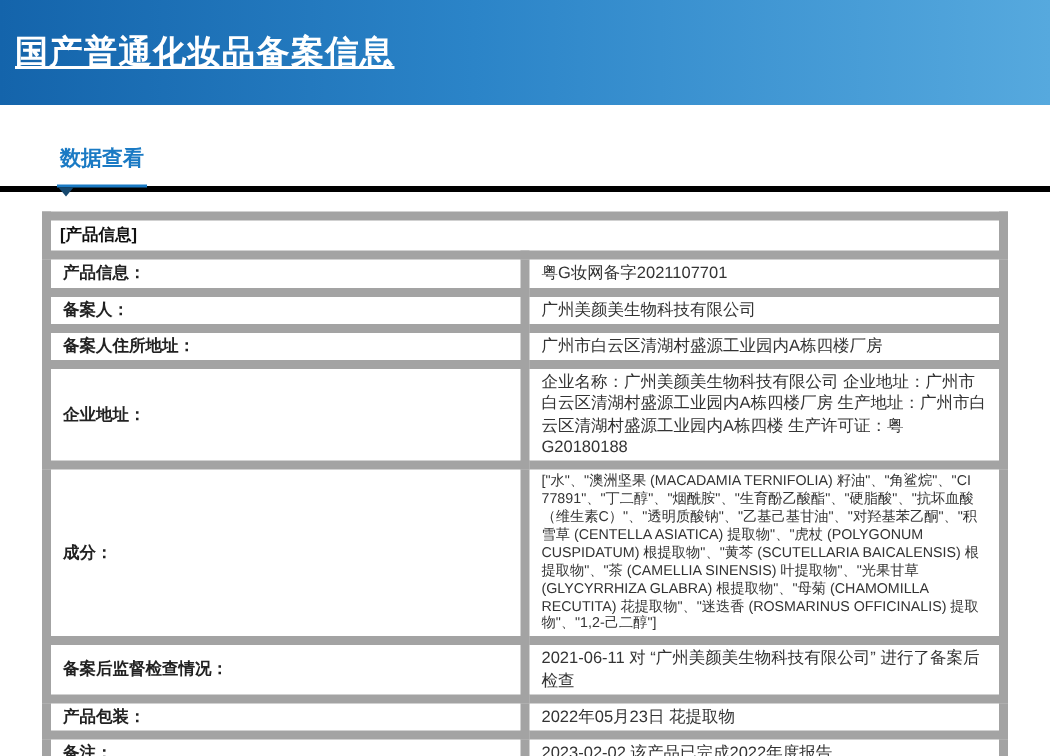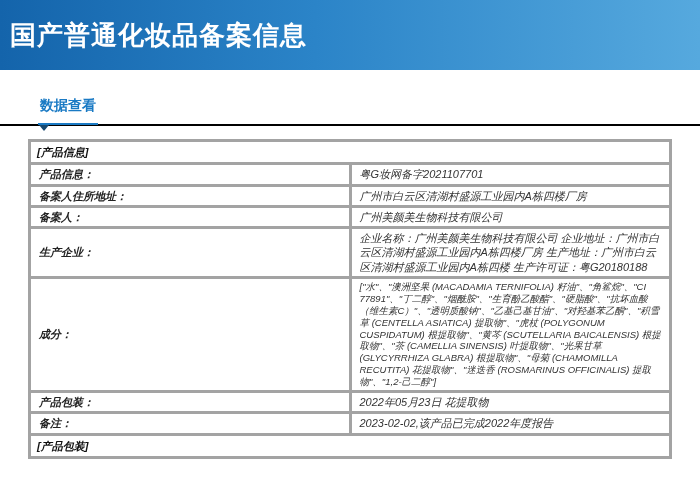--- a/index.html
+++ b/index.html
@@ -8,50 +8,50 @@
     background: #fff;
     font-family: "Liberation Sans", "DejaVu Sans", sans-serif;
   }
   
   .banner {
     height: 70px;
     background: linear-gradient(90deg, #1464ab 0%, #2b84c8 45%, #56a9de 100%);
     display: flex; align-items: center;
   }
   .banner-title {
-    color: #fff; font-size: 26px; font-weight: bold;
-    padding-left: 10px; letter-spacing: 1px;
+    color: #fff; font-size: 22px; font-weight: bold;
+    padding-left: 10px; letter-spacing: 1px; text-decoration: underline;
   }
   
   .tabbar {
     margin-top: 22px; padding-left: 38px;
-    border-bottom: 2px solid #000000;
+    border-bottom: 4px solid #000000;
     display: flex; align-items: flex-end; height: 32px;
   }
   .tab {
     position: relative; margin-bottom: -1px;
     padding: 0 2px 8px 2px;
     font-size: 14px; font-weight: bold; color: #1a7ac4;
     border-bottom: 2px solid #1a7ac4; cursor: pointer;
   }
   .tab-caret {
     position: absolute; left: 1px; bottom: -8px;
     width: 0; height: 0;
     border-left: 5px solid transparent;
     border-right: 5px solid transparent;
     border-top: 6px solid #16486f;
   }
   
   .content { padding: 13px 28px 0 28px; }
   .info-table { width: 100%; border-collapse: collapse; table-layout: fixed; }
   .info-table td {
-    border: 3px solid #a3a3a3;
+    border: 6px solid #a3a3a3;
     font-size: 11px; color: #333;
     padding: 2px 8px; line-height: 1.3;
-    vertical-align: middle; word-wrap: break-word; font-style: italic;
+    vertical-align: middle; word-wrap: break-word;
   }
   tr.section td { font-weight: bold; color: #111; padding: 3px 6px; }
   td.label { width: 158px; font-weight: bold; color: #222; }
   td.ingredients { font-size: 9.5px; line-height: 1.25; }
 </style>
 </head>
 <body>
 
 <div class="page">
 
@@ -75,39 +75,43 @@
         </tr>
 
 
         <tr>
           <td class="label">产品信息：</td>
           <td class="value">粤G妆网备字2021107701</td>
         </tr>
 
 
         <tr>
+          <td class="label">备案人：</td>
+          <td class="value">广州美颜美生物科技有限公司</td>
+        </tr>
+
+        <tr>
           <td class="label">备案人住所地址：</td>
           <td class="value">广州市白云区清湖村盛源工业园内A栋四楼厂房</td>
         </tr>
 
         <tr>
-          <td class="label">备案人：</td>
-          <td class="value">广州美颜美生物科技有限公司</td>
-        </tr>
-
-        <tr>
-          <td class="label">生产企业：</td>
+          <td class="label">企业地址：</td>
           <td class="value">企业名称：广州美颜美生物科技有限公司 企业地址：广州市白云区清湖村盛源工业园内A栋四楼厂房 生产地址：广州市白云区清湖村盛源工业园内A栋四楼 生产许可证：粤G20180188</td>
         </tr>
 
         <tr>
           <td class="label">成分：</td>
           <td class="value ingredients">["水"、"澳洲坚果 (MACADAMIA TERNIFOLIA) 籽油"、"角鲨烷"、"CI 77891"、"丁二醇"、"烟酰胺"、"生育酚乙酸酯"、"硬脂酸"、"抗坏血酸（维生素C）"、"透明质酸钠"、"乙基己基甘油"、"对羟基苯乙酮"、"积雪草 (CENTELLA ASIATICA) 提取物"、"虎杖 (POLYGONUM CUSPIDATUM) 根提取物"、"黄芩 (SCUTELLARIA BAICALENSIS) 根提取物"、"茶 (CAMELLIA SINENSIS) 叶提取物"、"光果甘草 (GLYCYRRHIZA GLABRA) 根提取物"、"母菊 (CHAMOMILLA RECUTITA) 花提取物"、"迷迭香 (ROSMARINUS OFFICINALIS) 提取物"、"1,2-己二醇"]</td>
         </tr>
 
+        <tr>
+          <td class="label">备案后监督检查情况：</td>
+          <td class="value">2021-06-11 对 “广州美颜美生物科技有限公司” 进行了备案后检查</td>
+        </tr>
 
         <tr>
           <td class="label">产品包装：</td>
           <td class="value">2022年05月23日 花提取物</td>
         </tr>
 
         <tr>
           <td class="label">备注：</td>
           <td class="value">2023-02-02,该产品已完成2022年度报告</td>
         </tr>

